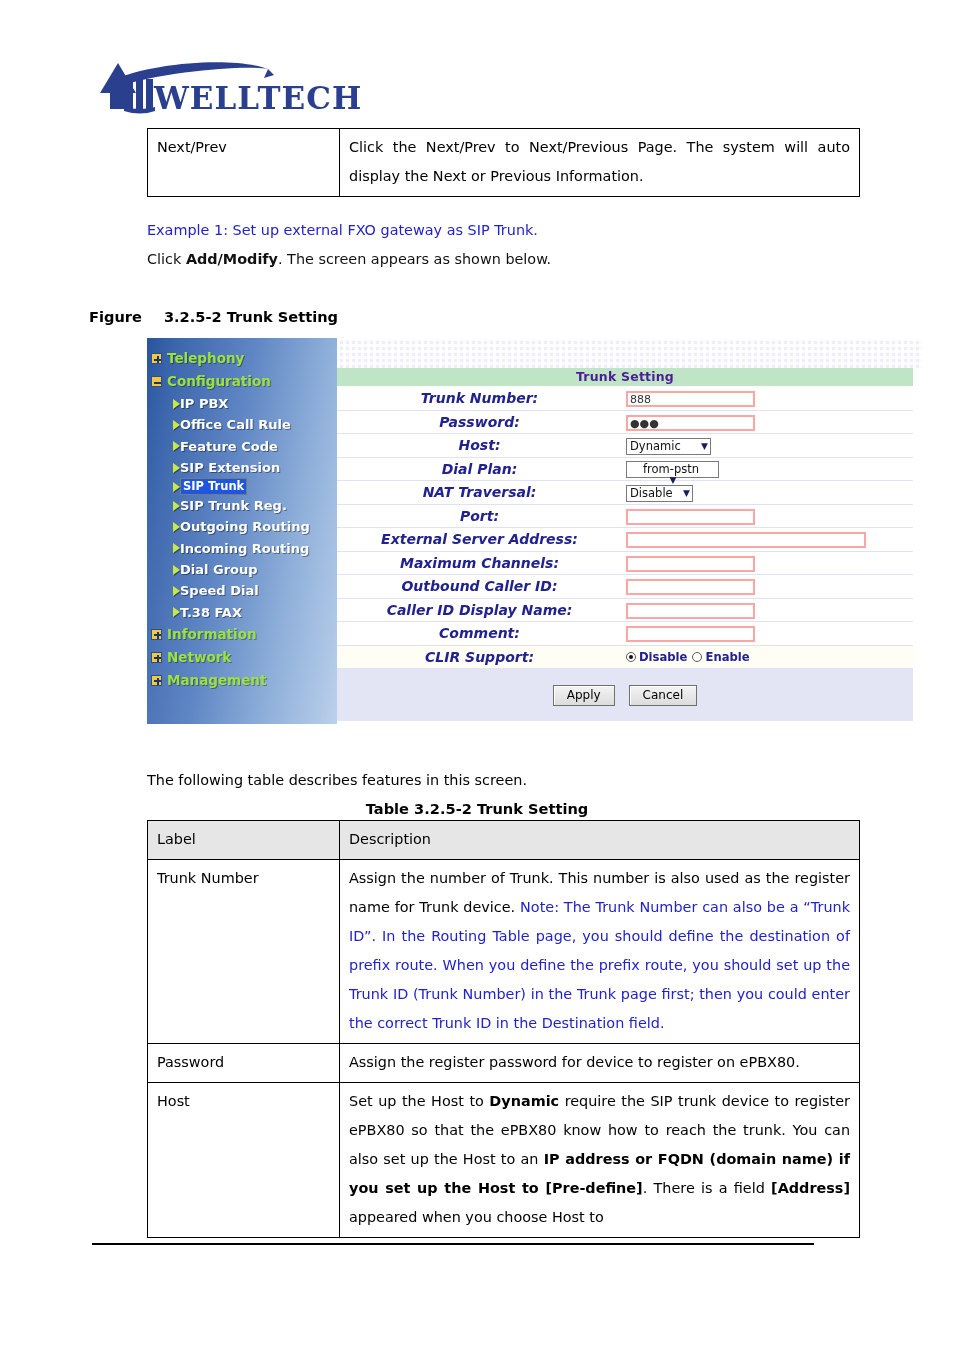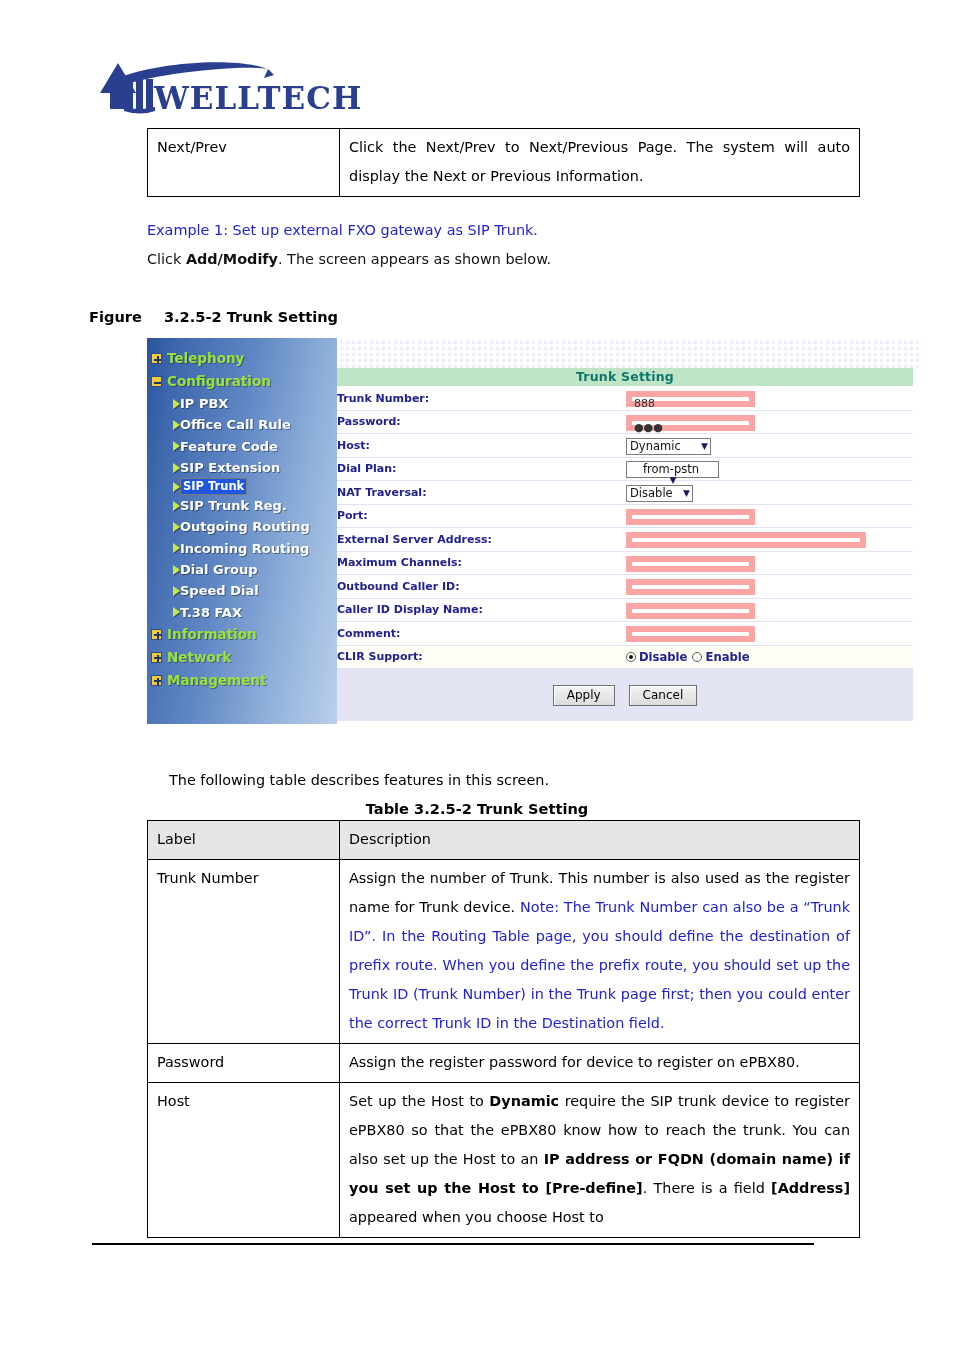--- a/index.html
+++ b/index.html
@@ -42,21 +42,21 @@
   .para {
     position:absolute;
     font-size:14.4px;
     line-height:29px;
     white-space:nowrap;
   }
   #ex1 { left:147px; top:216px; color:#2222cc; }
   #clickmod { left:147px; top:245px; color:#111; }
   #figcap { left:89px; top:302px; font-weight:bold; font-size:14.6px; }
   #figcap .gap { display:inline-block; width:22px; }
-  #follow { left:147px; top:766px;margin-left:22px; }
+  #follow { left:147px; top:766px; }
   #tblcap { left:0; top:794px; width:954px; text-align:center; font-weight:bold; font-size:14.6px; white-space:normal; }
 
   
   #shot {
     position:absolute; left:147px; top:338px;
     width:775px; height:386px;
     display:flex;
     overflow:hidden;
     font-family: "DejaVu Sans", sans-serif;
   }
@@ -124,42 +124,43 @@
     border-collapse:collapse;
     table-layout:fixed;
     width:576px;
     margin:0;
     background:#ffffff;
   }
   table.ts td { padding:0; }
   .ts-title {
     background:#bfe4c6;
     text-align:center;
-    color:#0f766e;
+    color:#4c1d95;
     font-weight:bold;
     font-size:12.5px;
     height:18px;
     line-height:18px;
     letter-spacing:.2px;
   }
   .ts-row { height:23.5px; }
   .ts-row td { border-top:1px solid #ffffff; border-bottom:1.2px solid #dfe2f5; background:#ffffff; }
   .ts-row.clir td { background:#fffef5; }
   td.ts-lab {
     width:228px;
-    text-align:left;
+    text-align:center;
     padding-right:3px !important;
     color:#21218f;
     font-weight:bold;
-    font-size:11px;
+    font-size:14px;
     white-space:nowrap;
+    font-style:italic;
   }
   td.ts-val { padding-left:1px !important; }
   .fld {
-    border:6px solid #fca5a5;
+    border:2px solid #fca5a5;
     background:#ffffff;
     height:16px;
     font-size:11px;
     line-height:14px;
     padding:0 2px;
     color:#333;
     display:inline-block;
     vertical-align:middle;
     font-family:"DejaVu Sans", sans-serif;
   }

